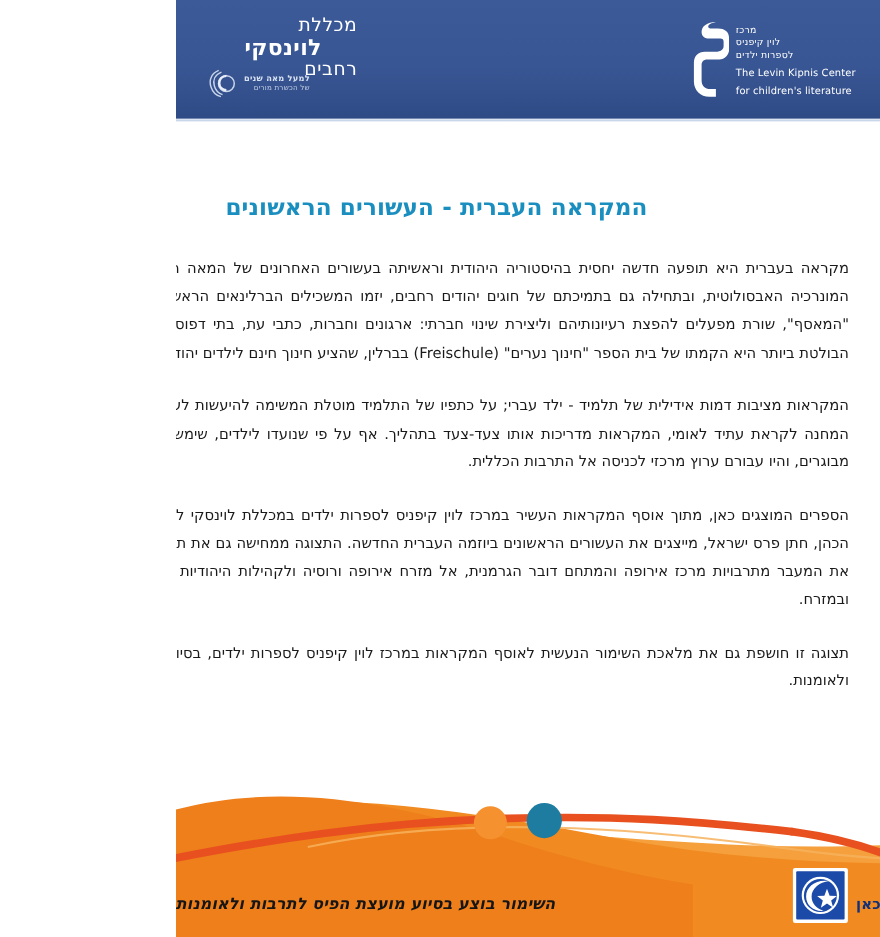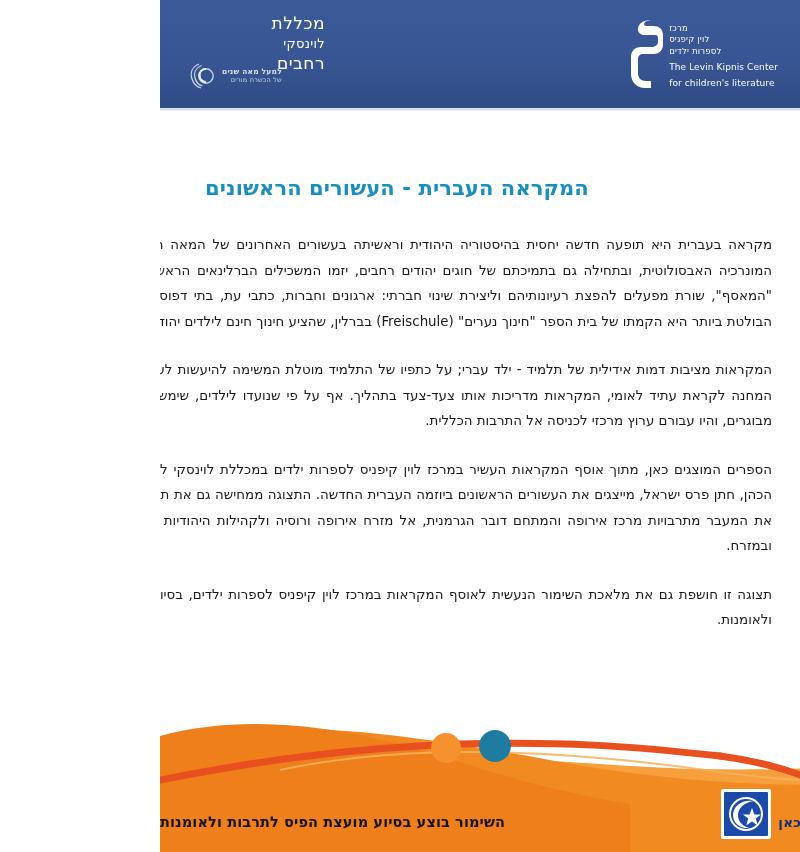--- a/index.html
+++ b/index.html
@@ -52,24 +52,25 @@
     direction: rtl;
     color: #ffffff;
   }
   .logo-levinsky .ln1 {
     font-size: 17px;
     line-height: 19px;
     letter-spacing: .5px;
     font-weight: 400;
   }
   .logo-levinsky .ln2 {
-    font-size: 13px;
+    font-size: 20px;
     line-height: 21px;
-    font-weight: 400;
+    font-weight: 700;
     letter-spacing: .3px;
+    text-align: center;
   }
   .logo-levinsky .ln3 {
     font-size: 17px;
     line-height: 19px;
     font-weight: 400;
     letter-spacing: .5px;
   }
   .logo-levinsky-sub {
     position: absolute;
     top: 62px;
@@ -203,20 +204,21 @@
     bottom: 22px;
     width: 610px;
     text-align: left;
     direction: rtl;
     color: #151515;
     font-size: 14.5px;
     font-weight: 700;
     letter-spacing: .1px;
     padding-right: 0;
     box-sizing: border-box;
+    font-style: italic;
   }
   .pais-logo {
     position: absolute;
     right: 14px;
     bottom: 12px;
     display: flex;
     flex-direction: row;
     align-items: center;
     gap: 6px;
     direction: rtl;

